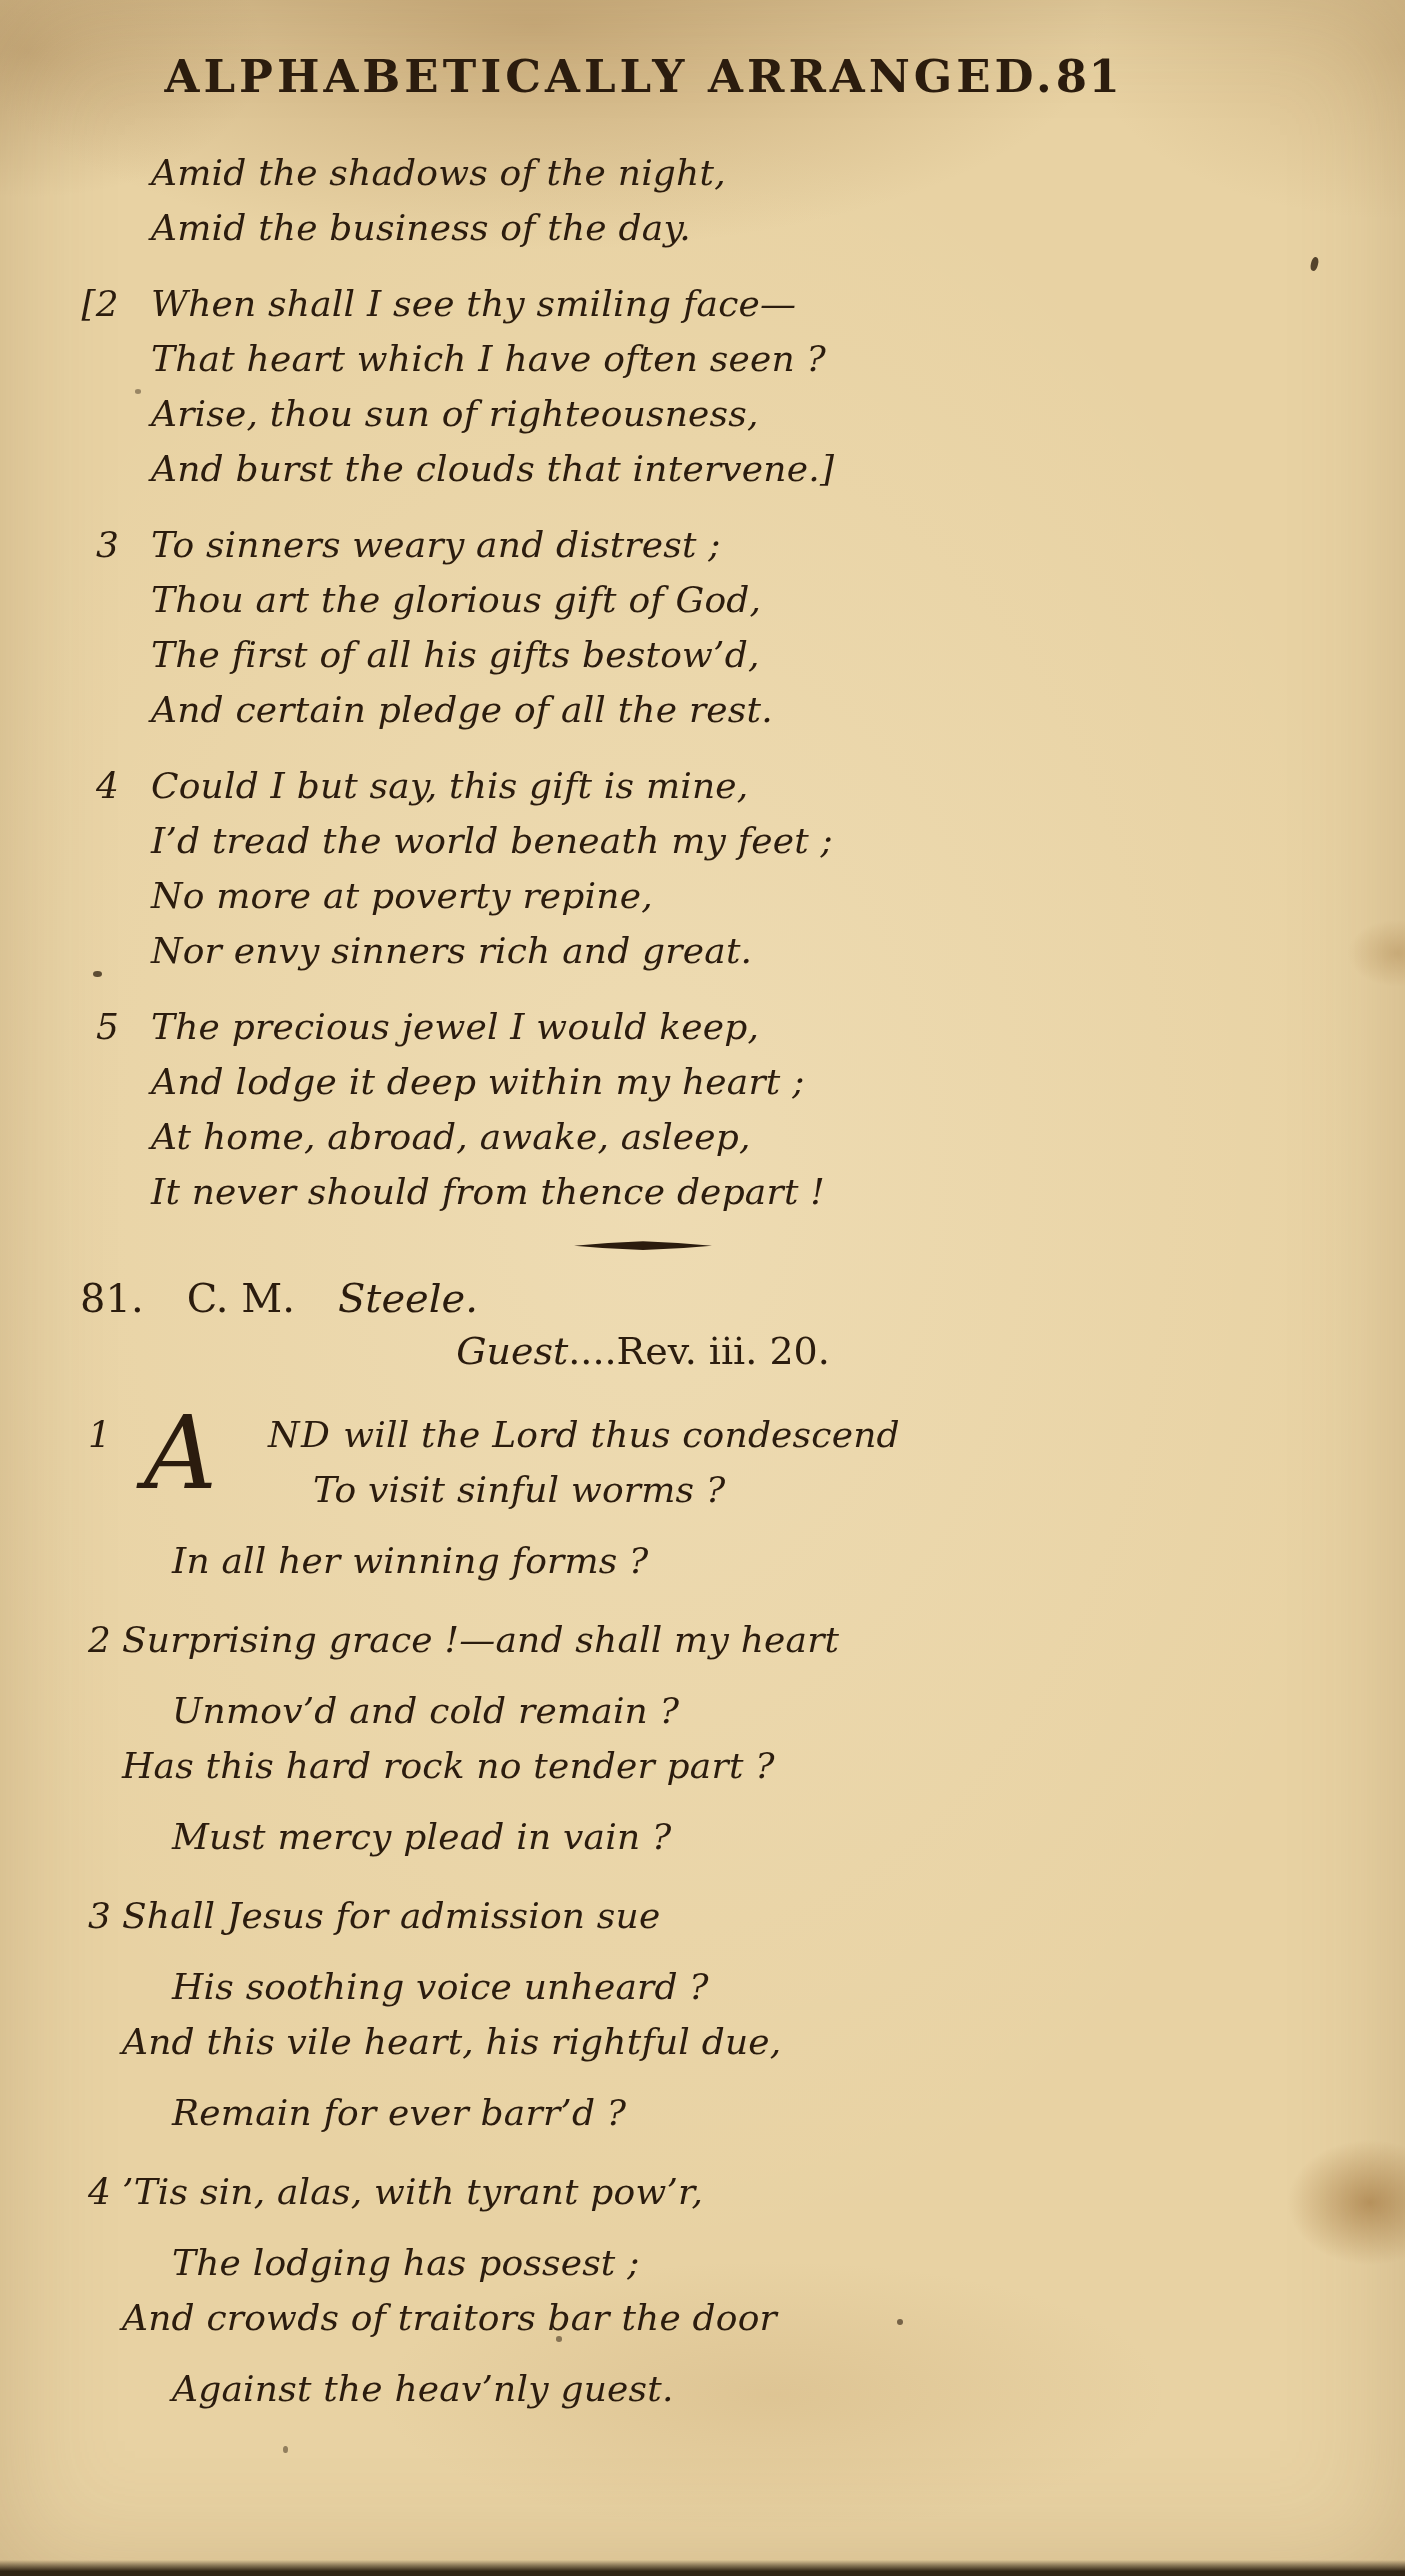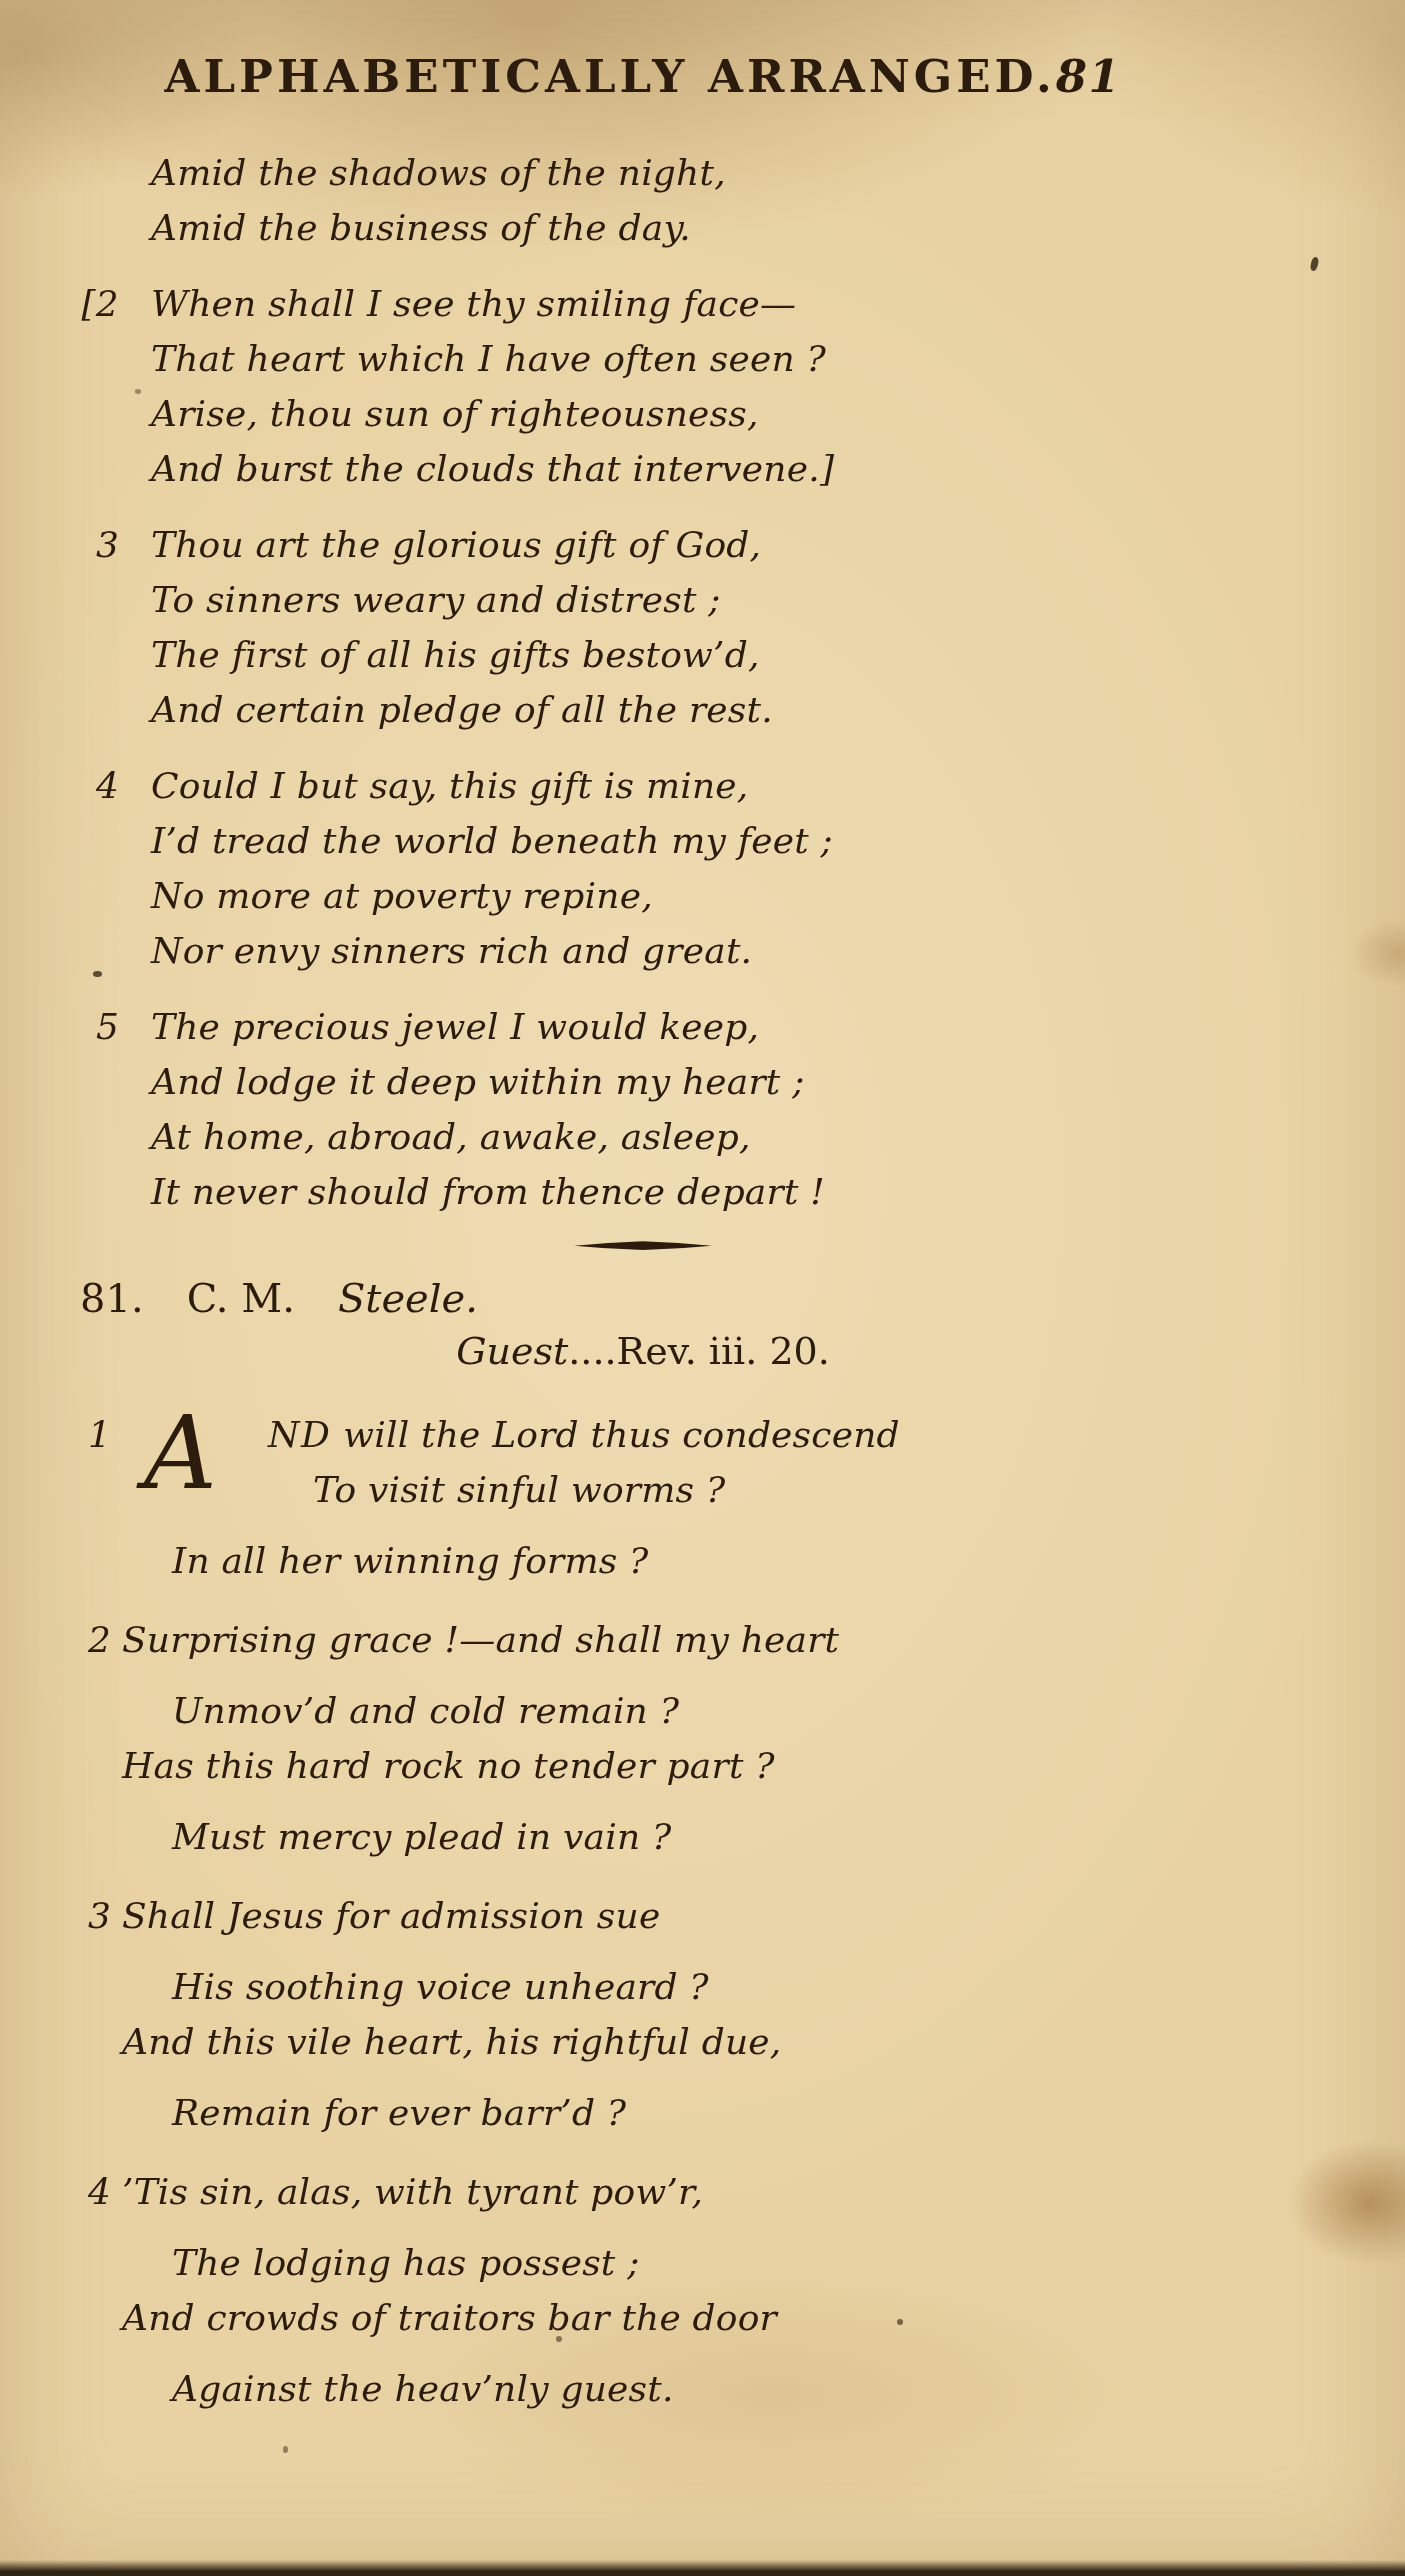--- a/index.html
+++ b/index.html
@@ -20,21 +20,21 @@
       radial-gradient(ellipse 1005px 1447px at 46% 46%, rgba(252,242,216,0.30), rgba(252,242,216,0) 75%);
     box-shadow: inset 0 0 113px rgba(120,85,40,0.25);
   }
   .bottom-edge{position:absolute;left:0;right:0;bottom:0;height:16px;
     background:linear-gradient(rgba(56,42,24,0), #302414 70%);}
   .content{position:absolute;left:80px;top:50px;width:1126px;}
 
   .header{display:flex;justify-content:center;align-items:baseline;
     font-weight:bold;font-size:45px;letter-spacing:4px;white-space:nowrap;
     margin-bottom:42px;}
-  .page-num{letter-spacing:1.6px;font-style:italic;}
+  .page-num{letter-spacing:1.6px;}
 
   .line{font-size:36px;line-height:55px;letter-spacing:0.2px;white-space:nowrap;}
   .stanza{position:relative;padding-left:71px;margin-bottom:21px;font-style:italic;}
   .vnum{position:absolute;left:16px;top:0;font-size:36px;line-height:55px;}
   .vnum.bracket{left:1.6px;}
 
   .cm{padding-left:42px;margin-bottom:24px;}
   .cm .vnum{left:8px;}
   .cm .indent{margin-left:50px;margin-top:16px;}
 
@@ -80,22 +80,22 @@
     <div class="stanza">
       <span class="vnum bracket">[2</span>
       <div class="line">When shall I see thy smiling face—</div>
       <div class="line">That heart which I have often seen ?</div>
       <div class="line">Arise, thou sun of righteousness,</div>
       <div class="line">And burst the clouds that intervene.]</div>
     </div>
 
     <div class="stanza">
       <span class="vnum">3</span>
+      <div class="line">To sinners weary and distrest ;</div>
       <div class="line">Thou art the glorious gift of God,</div>
-      <div class="line">To sinners weary and distrest ;</div>
       <div class="line">The first of all his gifts bestow’d,</div>
       <div class="line">And certain pledge of all the rest.</div>
     </div>
 
     <div class="stanza">
       <span class="vnum">4</span>
       <div class="line">Could I but say, this gift is mine,</div>
       <div class="line">I’d tread the world beneath my feet ;</div>
       <div class="line">No more at poverty repine,</div>
       <div class="line">Nor envy sinners rich and great.</div>

